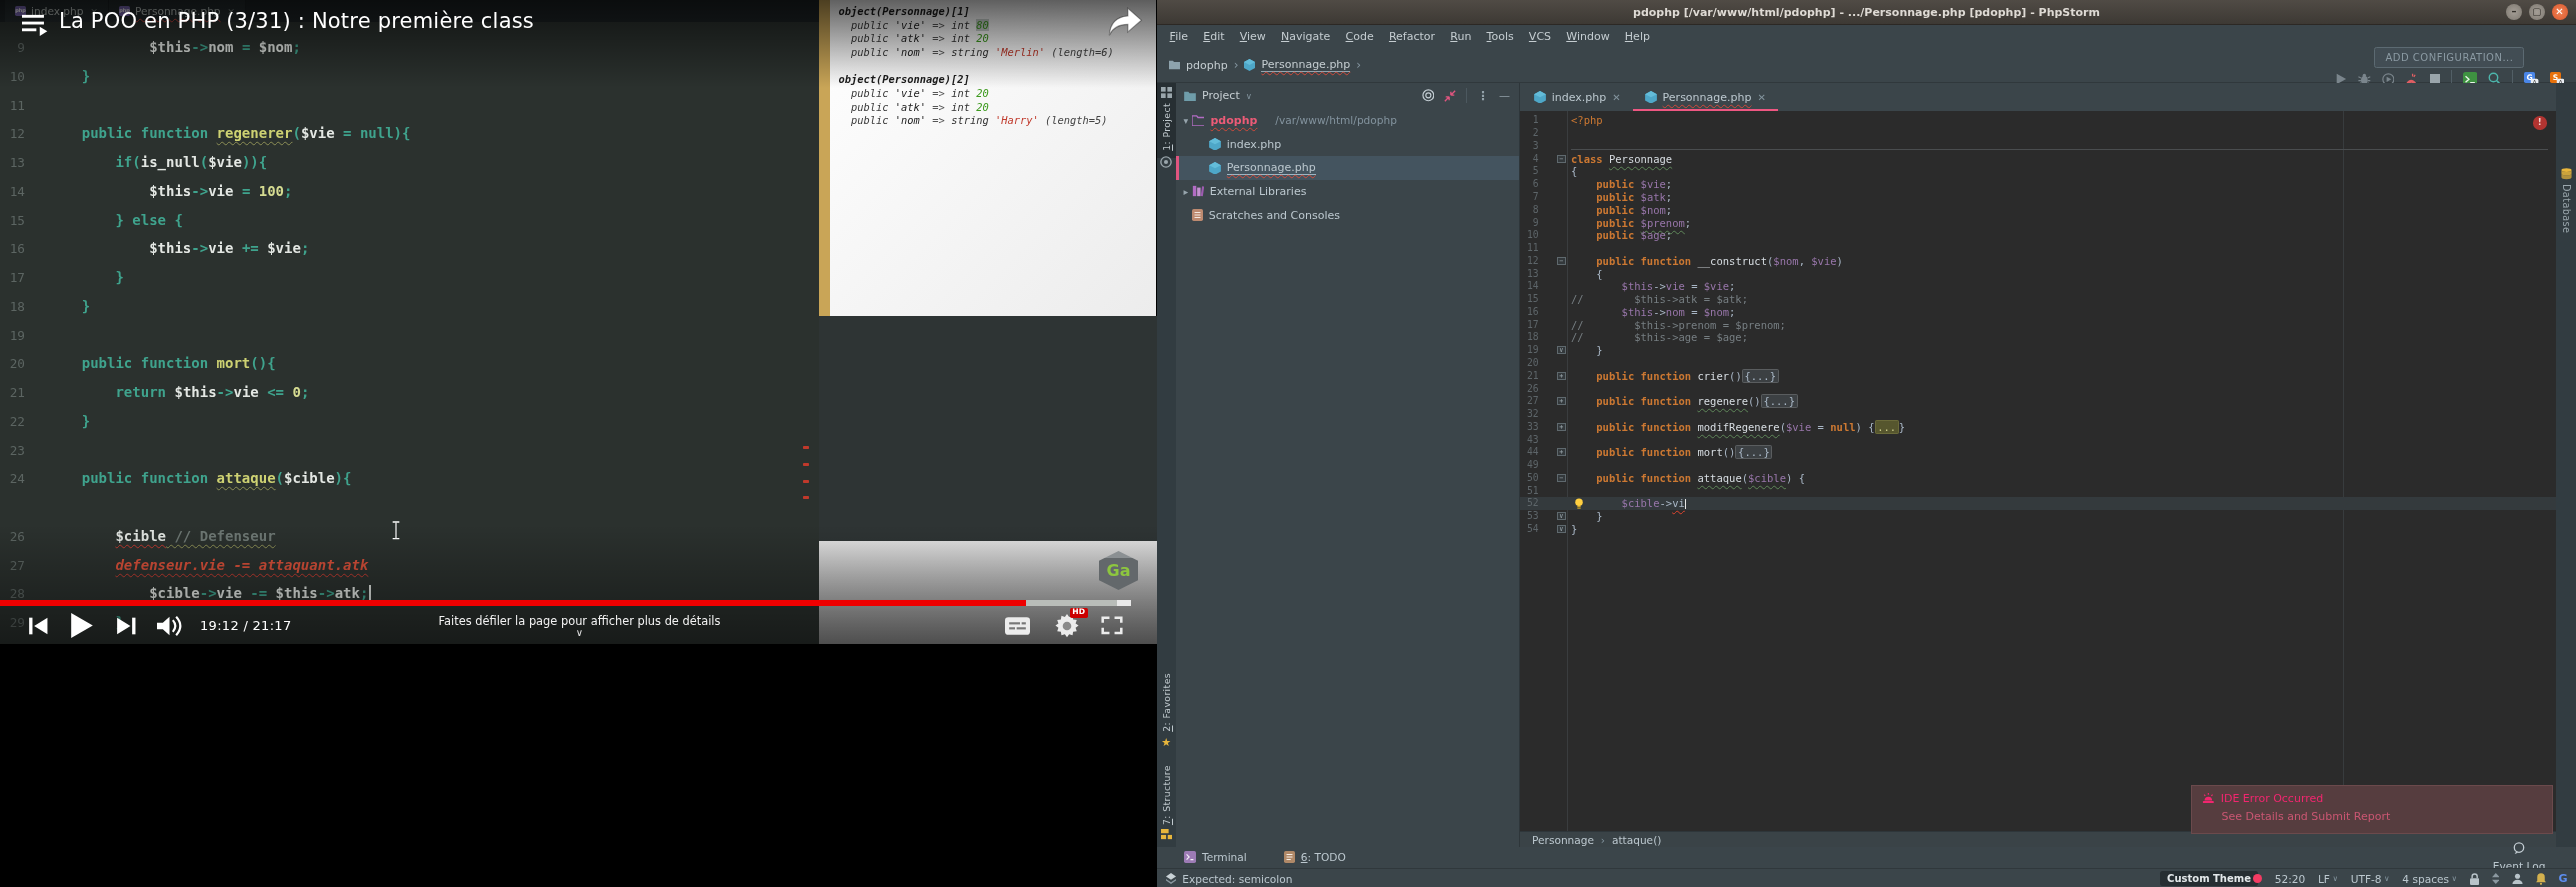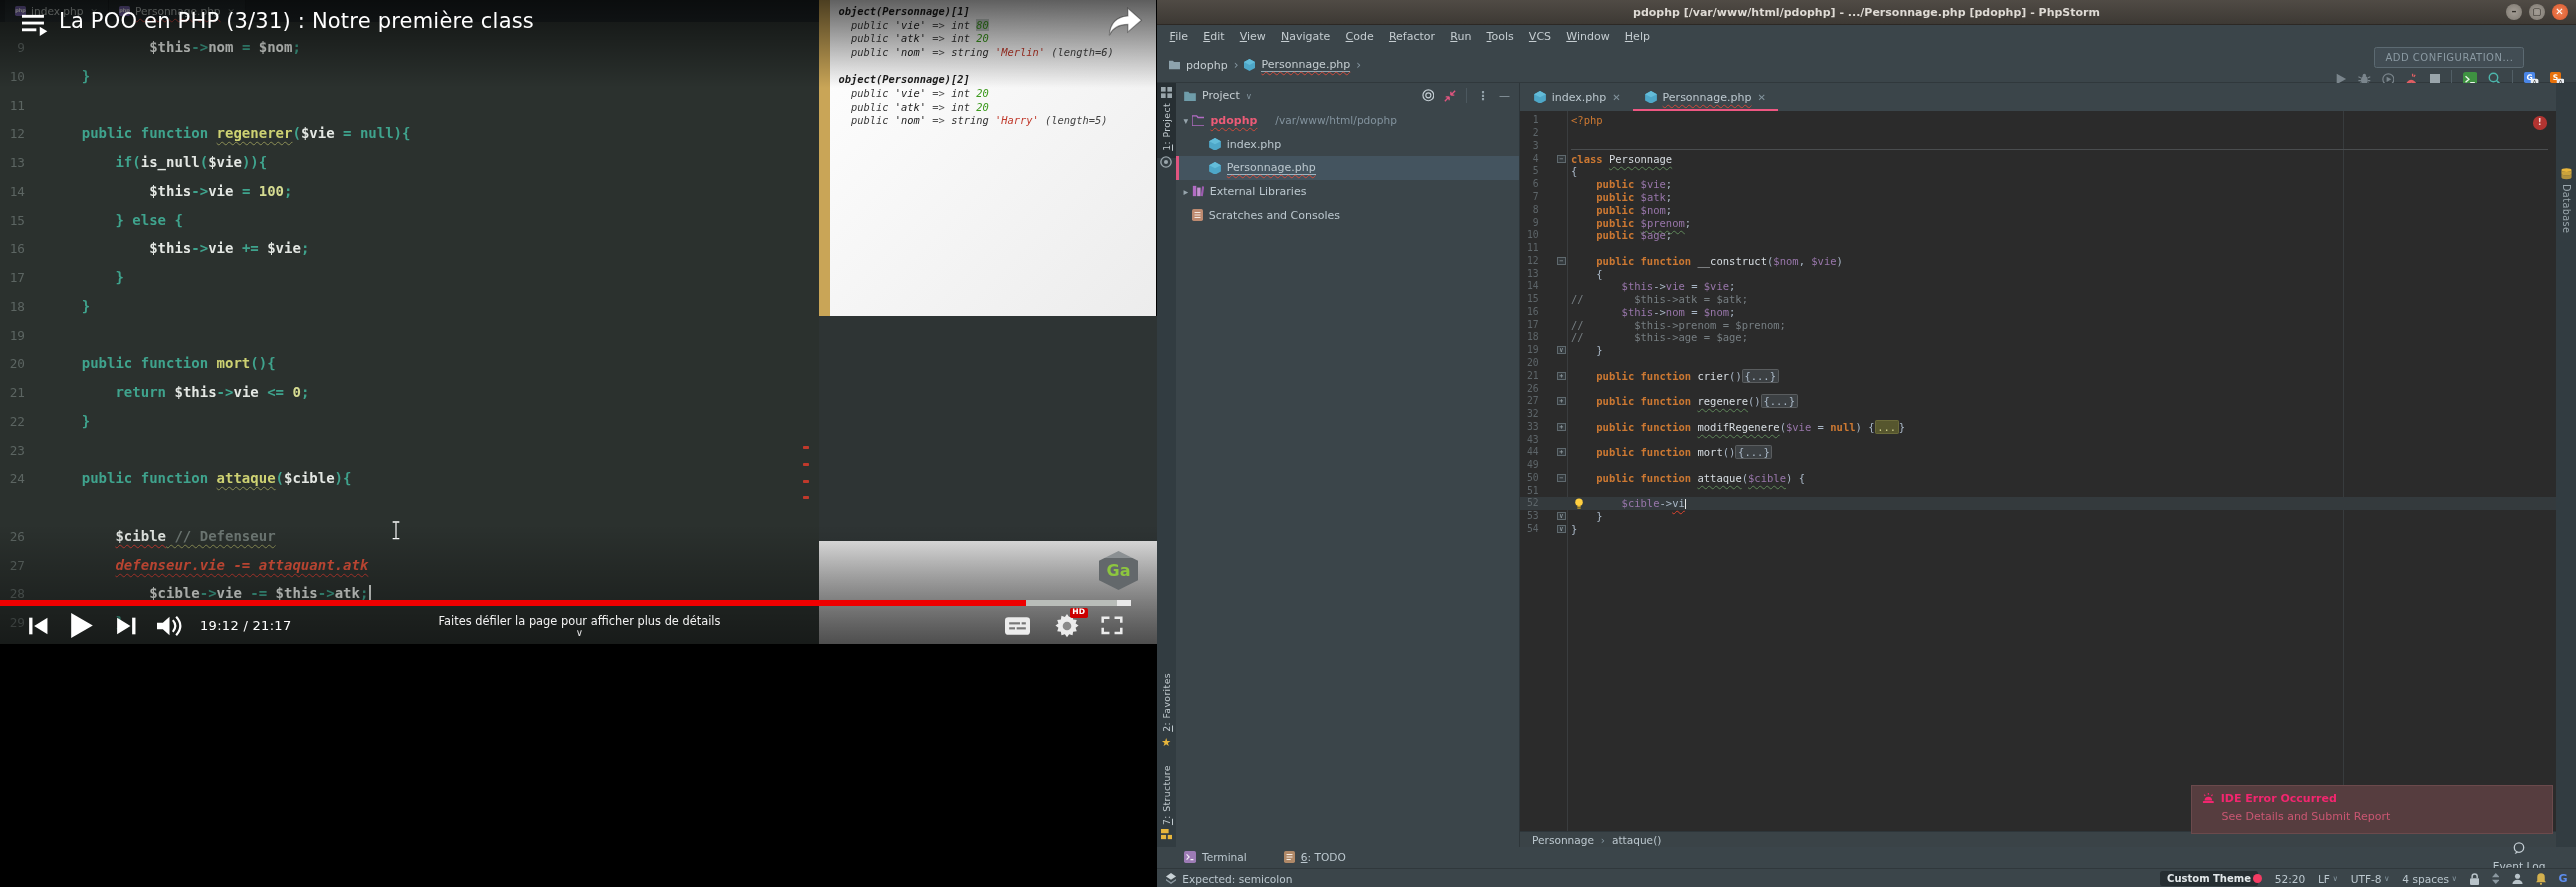--- a/index.html
+++ b/index.html
@@ -130,21 +130,21 @@
   .s-ind{color:transparent;}
   .icaret{display:inline-block;width:1.3px;height:10px;background:#e8e8e8;vertical-align:text-bottom;}
   .gmark{position:absolute;left:37px;width:8.5px;height:8.5px;border:0.8px solid #5f696e;background:#33383b;color:#9aa5ab;
          font-size:6.8px;line-height:7.6px;text-align:center;box-sizing:border-box;}
   .err-badge{position:absolute;left:1013px;top:5px;width:13.5px;height:13.5px;border-radius:50%;background:#b23431;
              color:#f4d9d6;font-size:8.5px;font-weight:bold;text-align:center;line-height:13.5px;}
   .e-breadcrumbs{position:absolute;left:0;top:748px;width:100%;height:17px;background:#3a4347;border-top:0.8px solid #2e363a;
                  display:flex;align-items:center;gap:6.8px;padding-left:12px;box-sizing:border-box;font-size:10.6px;color:#bcc8cf;}
   .ide-notif{position:absolute;left:671px;top:702px;width:362px;height:49px;background:#563d3f;border:0.8px solid #6b4a4c;
              box-sizing:border-box;padding:6px 10px;}
-  .notif-title{color:#f2266f;font-weight:bold;font-size:11px;display:flex;align-items:center;gap:6px;}
+  .notif-title{color:#f2266f;font-weight:normal;font-size:11px;display:flex;align-items:center;gap:6px;}
   .notif-sub{color:#c95672;font-size:11px;margin:5px 0 0 19.5px;}
   .t-stripe-right{left:1399px;top:83px;width:20px;height:765px;background:#323c41;}
   .db-tab{position:absolute;left:0;top:85px;width:20px;display:flex;flex-direction:column;align-items:center;gap:4.2px;color:#9aa6ac;font-size:9.7px;}
   .db-text{writing-mode:vertical-rl;letter-spacing:0.4px;}
   .t-bottombar{left:0;top:847px;width:1419px;height:20px;background:#3b454a;display:flex;align-items:center;
                padding:0 12px;box-sizing:border-box;gap:22px;font-size:10.6px;color:#bcc8cf;}
   .bb-item{display:flex;align-items:center;gap:6px;padding-left:15px;}
   .bb-right{margin-left:auto;display:flex;align-items:center;gap:6px;margin-right:18.6px;flex-direction:column;}
   .t-statusbar{left:0;top:868px;width:1419px;height:20px;background:#3b454a;border-top:0.8px solid #30383c;
                display:flex;align-items:center;padding:0 8.5px;box-sizing:border-box;font-size:10.6px;color:#bcc8cf;}

